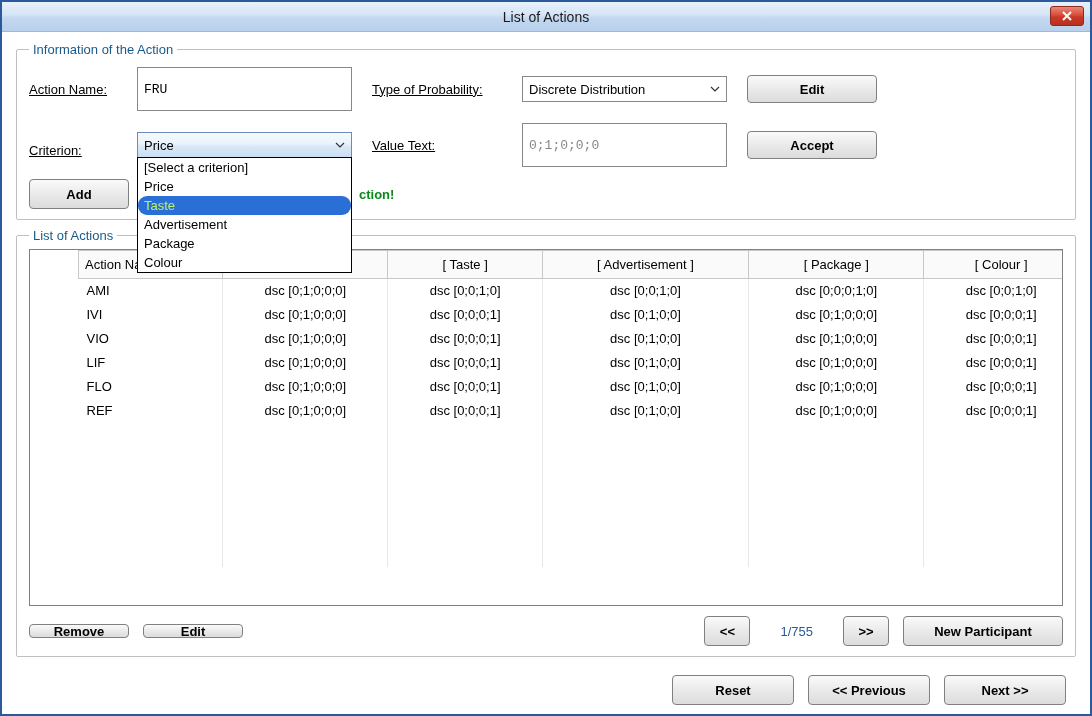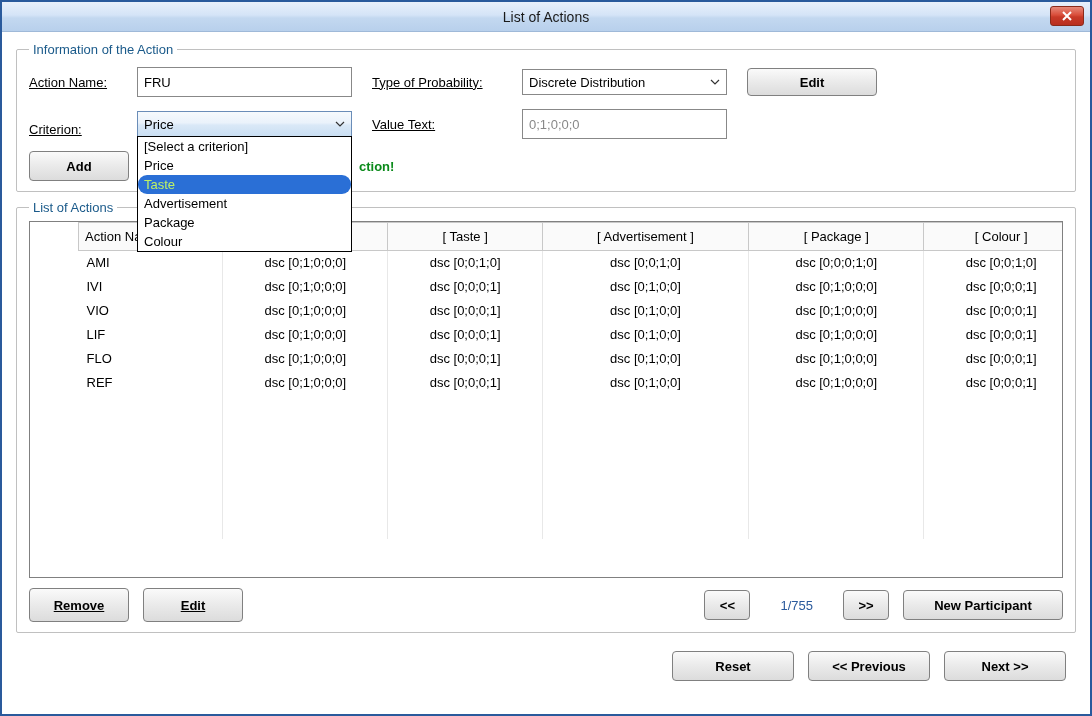--- a/index.html
+++ b/index.html
@@ -69,24 +69,24 @@
   .label {
     text-decoration: underline;
     color: #000;
     white-space: nowrap;
   }
   .lbl-actionname { width: 108px; }
   .lbl-criterion { width: 108px; margin-top: 11px; }
   .lbl-type { width: 150px; }
   .lbl-value { width: 150px; }
   .text-input {
-    height: 30px;
+    height: 44px;
     border: 1px solid #888;
     padding: 2px 6px;
-    font-family: Liberation Sans, sans-serif;
+    font-family: Liberation Mono, monospace;
     font-size: 13px;
     background: #fff;
   }
   .text-input[readonly] {
     color: #888;
   }
   .in-action { width: 215px; }
   .in-value { width: 205px; color:#888; }
   .select-box {
     position: relative;
@@ -118,21 +118,21 @@
     font-family: inherit;
     font-size: 13px;
     font-weight: bold;
     cursor: pointer;
     display: inline-flex;
     align-items: center;
     justify-content: center;
   }
   .btn-right { width: 130px; }
   .btn-add { width: 100px; height: 30px; }
-  .btn-remove, .btn-edit2 { width: 100px; height: 34px; text-decoration: underline; }
+  .btn-remove, .btn-edit2 { width: 100px; height: 14px; }
   .status-text {
     color: #0a8a1a;
     font-weight: bold;
     margin-left: 230px;
   }
   .dropdown-list {
     position: absolute;
     left: 0;
     top: 25px;
     width: 215px;
@@ -257,20 +257,21 @@
               <div class="dropdown-item selected">Taste</div>
               <div class="dropdown-item">Advertisement</div>
               <div class="dropdown-item">Package</div>
               <div class="dropdown-item">Colour</div>
             </div>
         </div>
         <span style="width:20px;"></span>
         <span class="label lbl-value">Value Text:</span>
         <input class="text-input in-value" readonly="" value="0;1;0;0;0" style="">
         <span style="width:20px;"></span>
+        <button class="btn btn-right">Accept</button>
       </div>
 
       <div class="form-row" style="margin-bottom:6px;">
         <button class="btn btn-add">Add</button>
         <span class="status-text">ction!</span>
       </div>
     </fieldset>
 
     <fieldset style="padding-top:6px;">
       <legend>List of Actions</legend>

